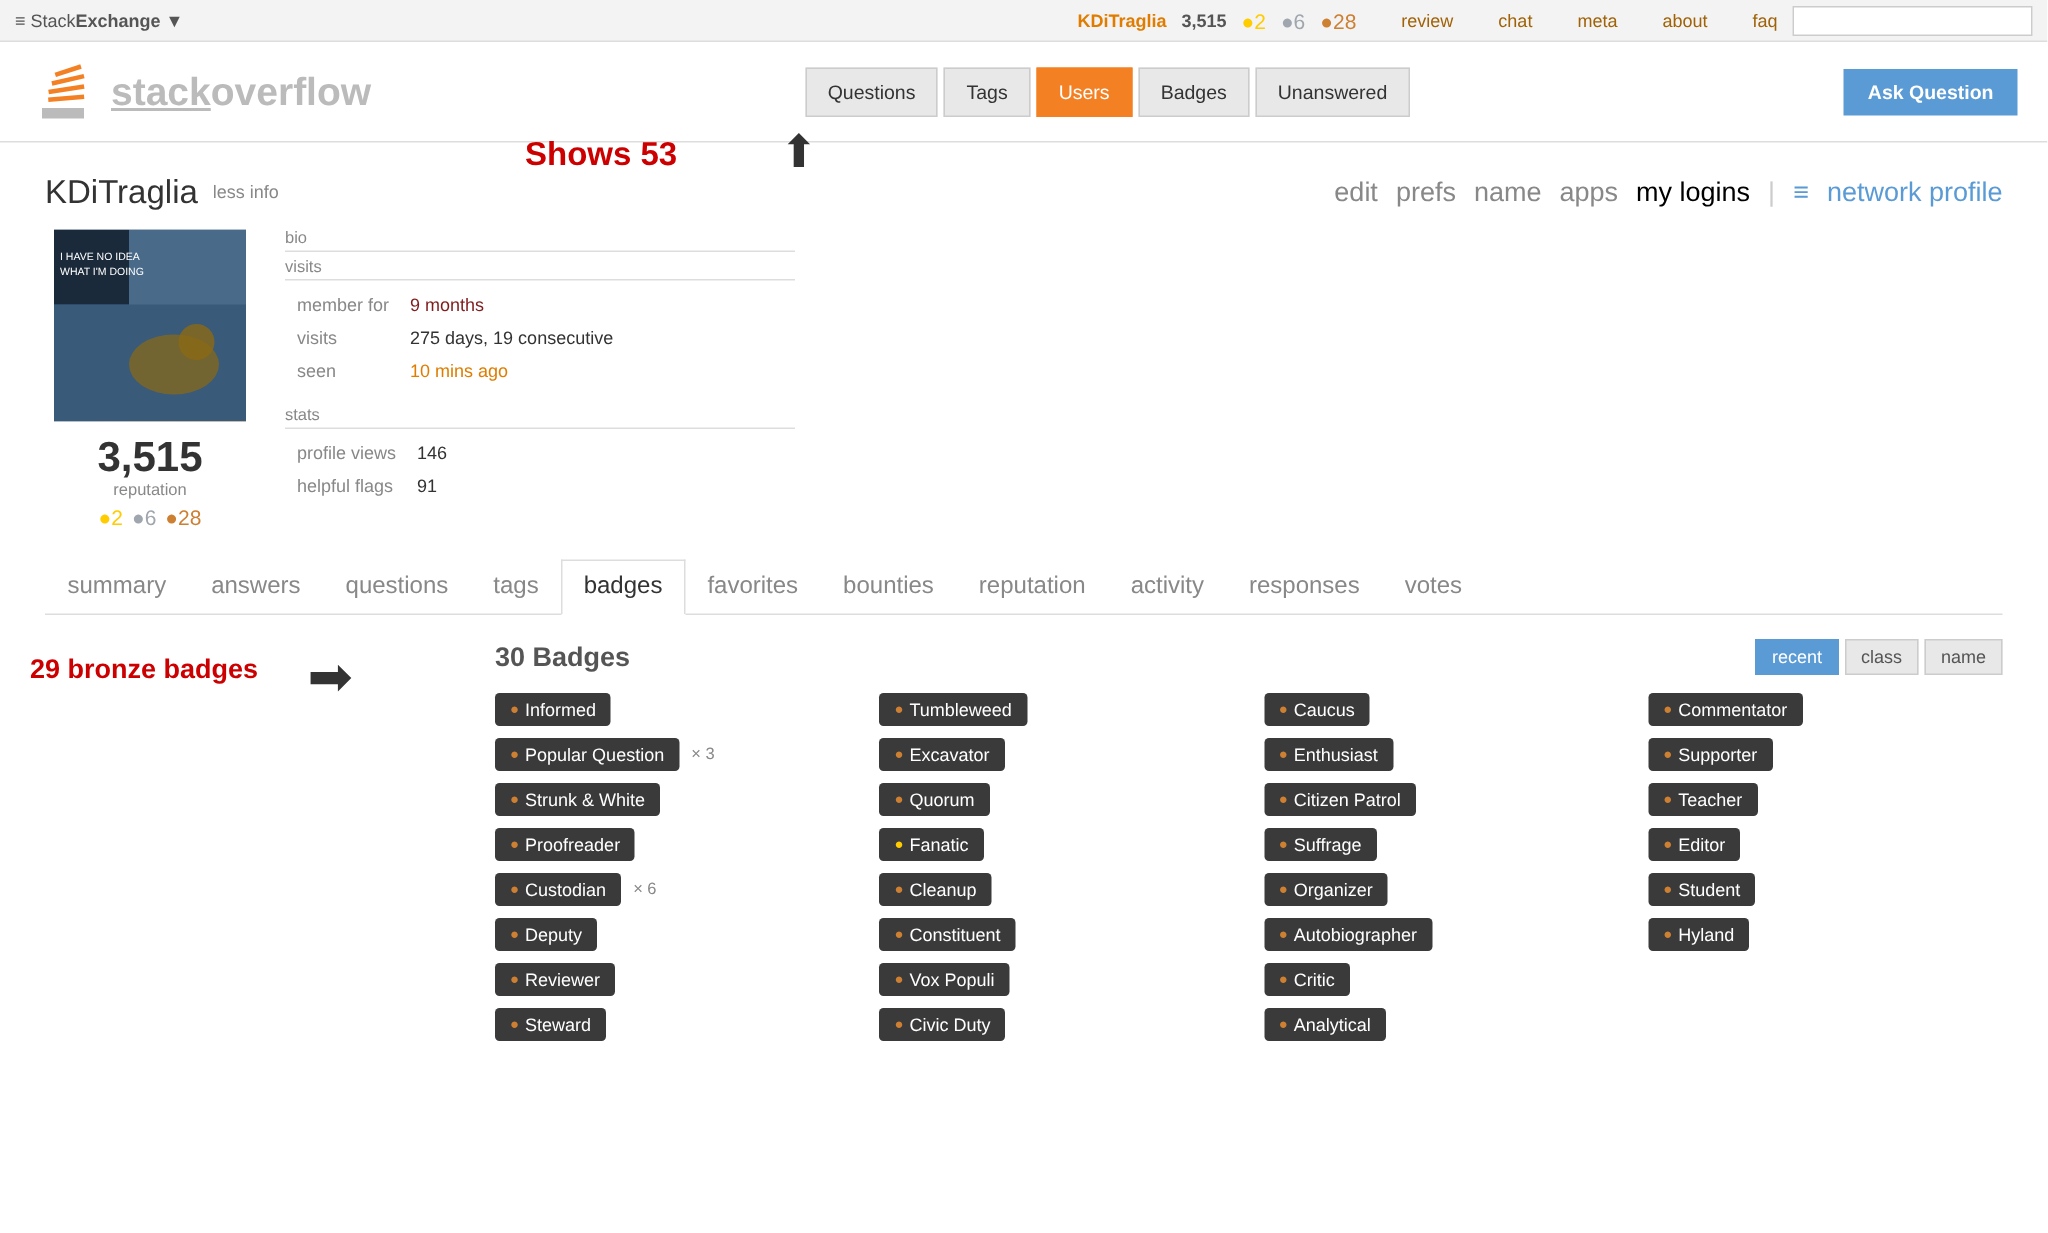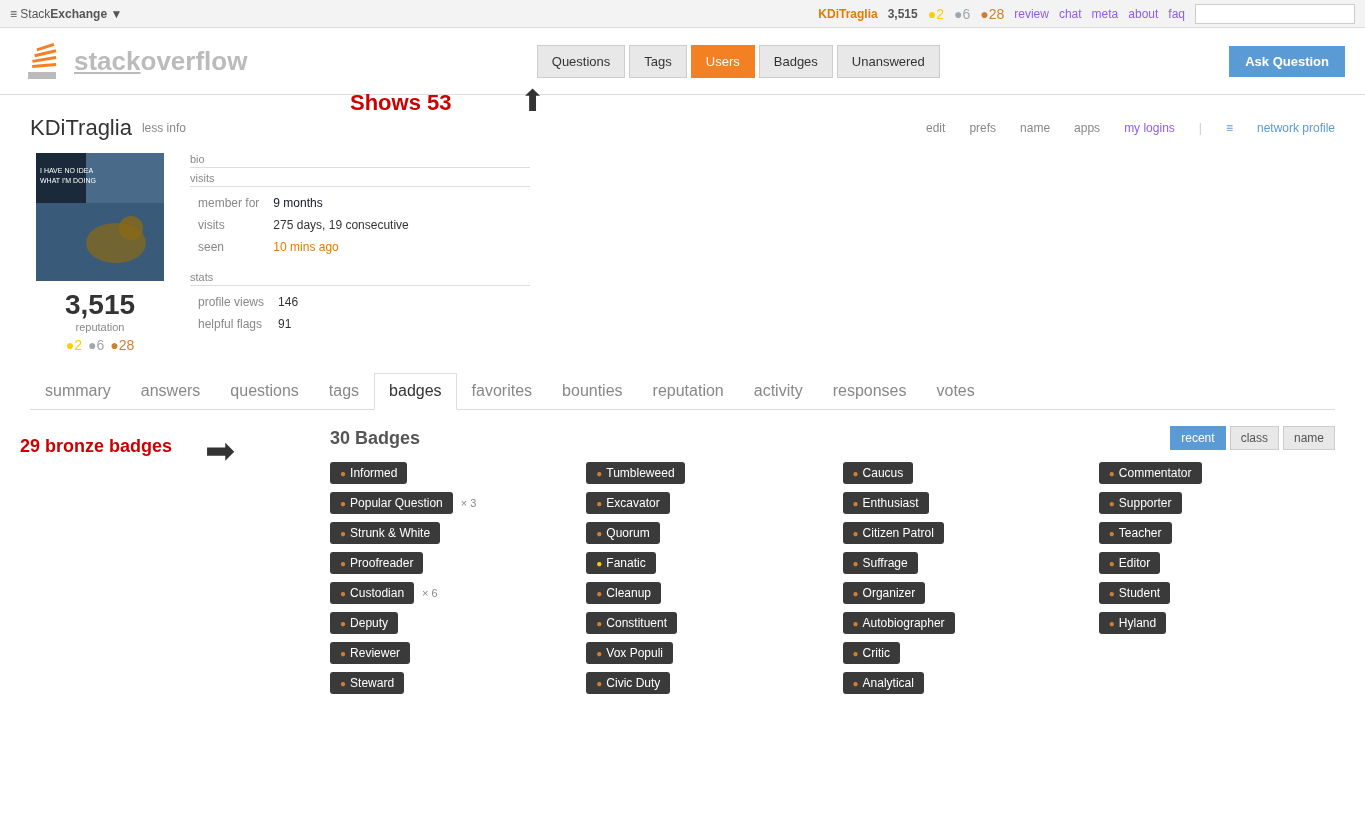--- a/index.html
+++ b/index.html
@@ -10,21 +10,21 @@
       background: #f3f3f3;
       border-bottom: 1px solid #ddd;
       height: 28px;
       display: flex;
       align-items: center;
       padding: 0 10px;
       justify-content: space-between;
     }
     #topbar-left { display: flex; align-items: center; gap: 6px; font-size: 12px; color: #555; }
     #topbar-right { display: flex; align-items: center; gap: 10px; font-size: 12px; color: #555; }
-    #topbar-right a { color: #8b5cf6; text-decoration: none; }
+    #topbar-right a { color: #a16207; text-decoration: none; margin-left: 20px; }
     .topbar-username { color: #e07d00; font-weight: bold; }
     .badge-gold { color: #ffcc00; }
     .badge-silver { color: #9fa6ad; }
     .badge-bronze { color: #cd7f32; }
     #search-box {
       width: 160px;
       height: 20px;
       border: 1px solid #ccc;
       padding: 0 4px;
       font-size: 11px;
@@ -326,26 +326,26 @@
 <div style="position:relative; height:0; overflow:visible;">
   <div id="shows-annotation" style="position:absolute; left:350px; top:-5px; color:#cc0000; font-size:22px; font-weight:bold;">Shows 53</div>
   <div id="up-arrow" style="position:absolute; left:520px; top:-12px; font-size:30px; color:#333;">⬆</div>
 </div>
 
 <div id="main-content">
 
   <div style="display:flex; align-items:center; margin-bottom:12px;">
     <h1 id="username-display" style="font-size:22px; font-weight:normal; margin-right:10px;">KDiTraglia</h1>
     <span id="less-info-link" style="color:#888; font-size:12px; cursor:pointer;">less info</span>
-    <div id="profile-edit-links" style="margin-left:auto; display:flex; gap:24px; font-size:12px; align-items:center;text-align:right;">
+    <div id="profile-edit-links" style="margin-left:auto; display:flex; gap:12px; font-size:18px; align-items:center;text-align:right;">
       <a href="#" style="color:#888; text-decoration:none;">edit</a>
       <a href="#" style="color:#888; text-decoration:none;">prefs</a>
       <a href="#" style="color:#888; text-decoration:none;">name</a>
       <a href="#" style="color:#888; text-decoration:none;">apps</a>
-      <a href="#" style="color:#8b5cf6; text-decoration:none;">my logins</a>
+      <a href="#" style="color:#000000; text-decoration:none;">my logins</a>
       <span style="color:#ccc;">|</span>
       <span style="color:#5b9bd5;">≡</span>
       <a href="#" style="color:#5b9bd5; text-decoration:none;">network profile</a>
     </div>
   </div>
 
   <div id="profile-body">
 
     <div id="profile-left">
       <div id="avatar-img">
@@ -375,21 +375,21 @@
     </div>
 
     <div id="profile-middle">
       <div class="section-header">bio</div>
 
       <div class="section-header">visits</div>
       <table class="info-section">
         <tbody>
             <tr>
           <td class="info-label">member for</td>
-          <td class="info-value" style="color:#0f172a;margin-left:40px;">9 months</td>
+          <td class="info-value" style="color:#7f1d1d;margin-left:40px;">9 months</td>
         </tr>
         <tr>
           <td class="info-label">visits</td>
           <td class="info-value">275 days, 19 consecutive</td>
         </tr>
         <tr>
           <td class="info-label">seen</td>
           <td class="info-value" style="color:#e07d00;">10 mins ago</td>
         </tr>
       </tbody>

